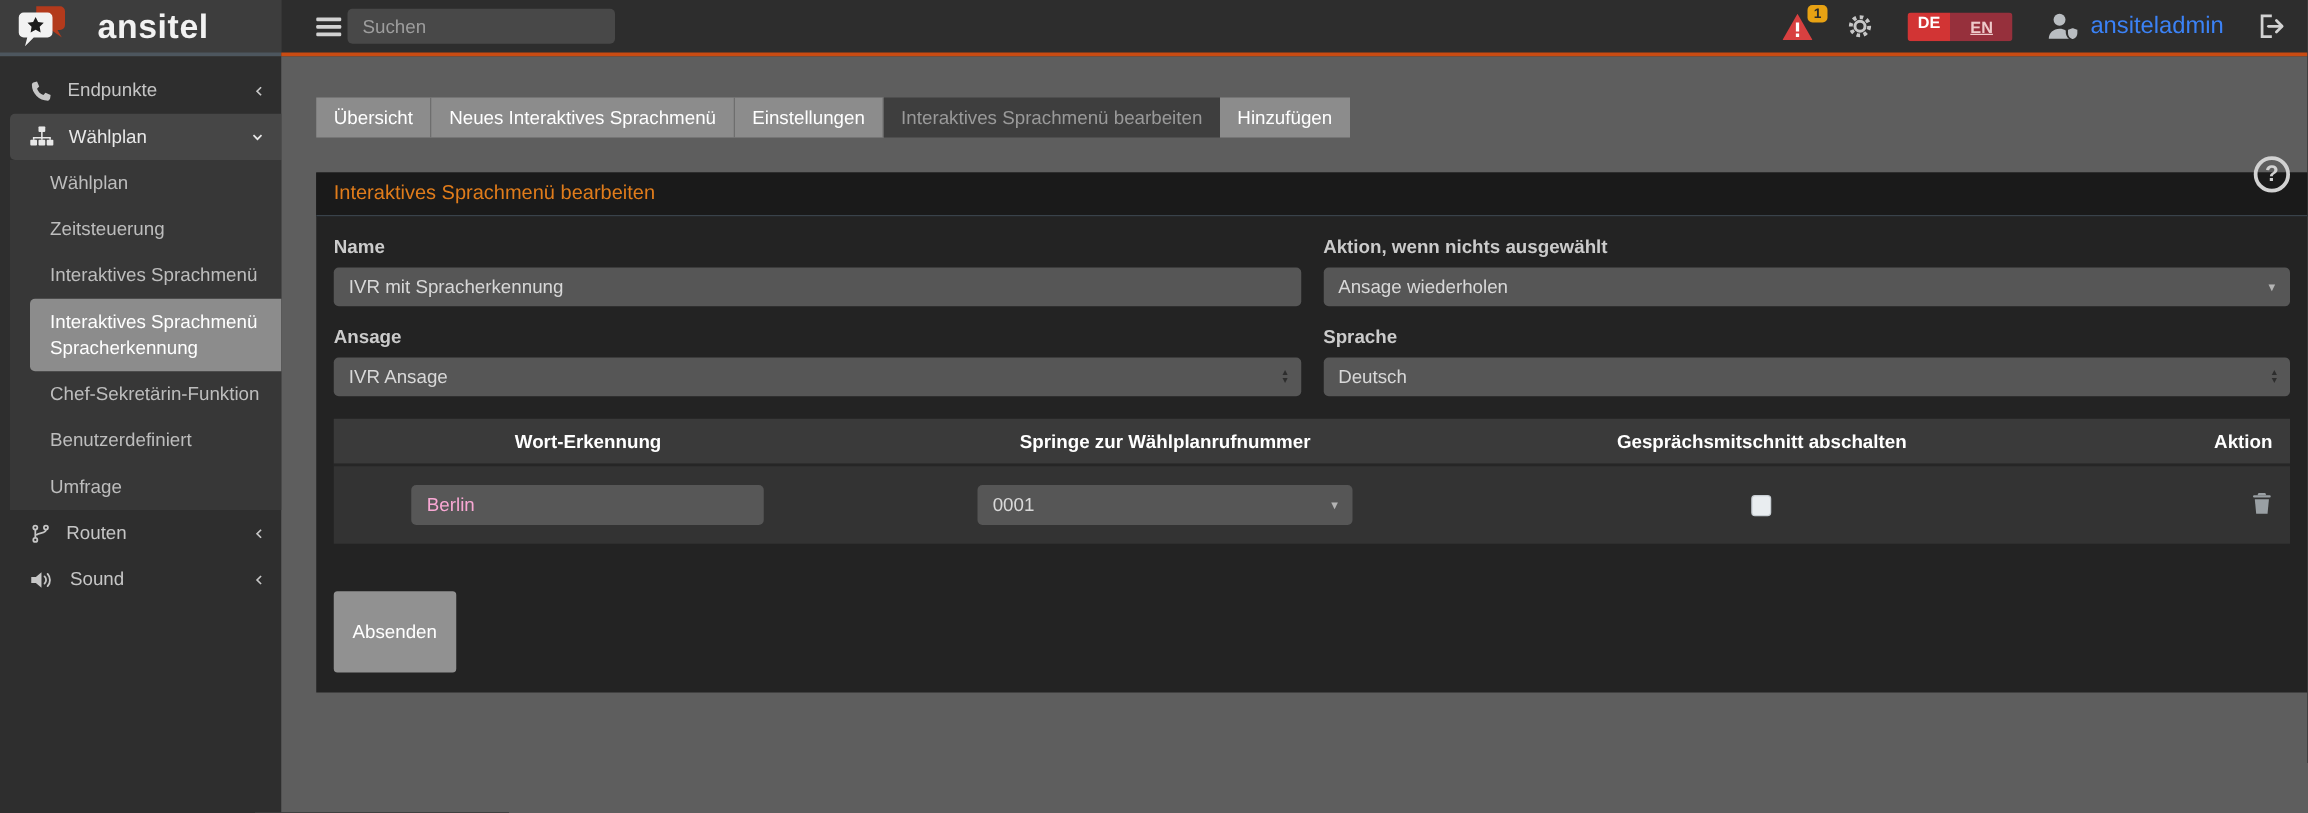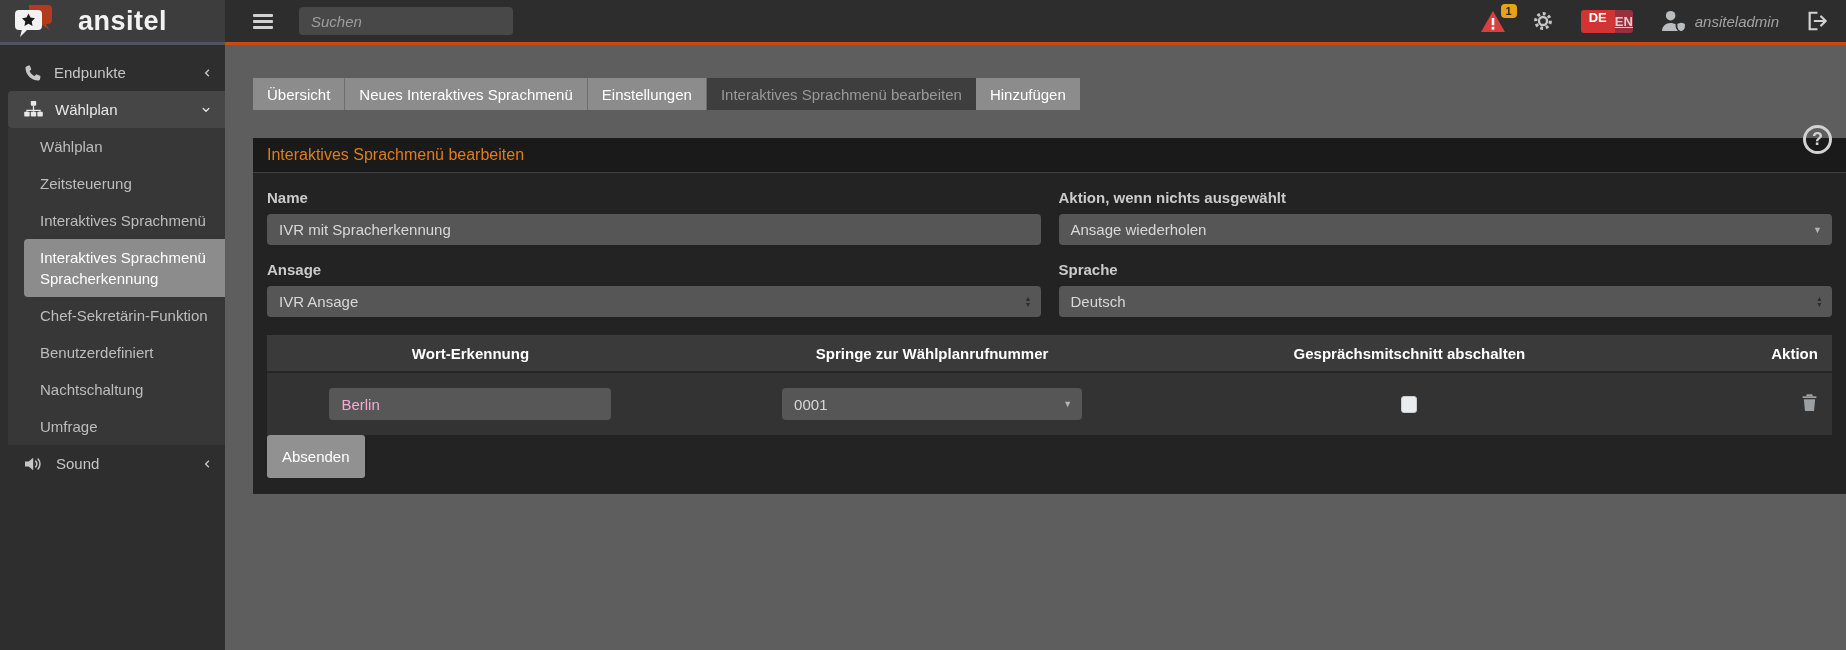--- a/index.html
+++ b/index.html
@@ -8,34 +8,34 @@
 
   
   .topbar { height:45px; display:flex; }
   .brand { width:225px; background:#3d3d3d; border-bottom:3px solid #4d565e;
            display:flex; align-items:center; gap:24px; padding-left:14px; cursor:pointer; }
   .brand-text { color:#f2f2f2; font-size:27px; font-weight:bold; letter-spacing:.5px; }
   .topbar-main { flex:1; background:#2d2d2d; border-bottom:3px solid #c94b12;
                  display:flex; align-items:center; }
   .hamburger { margin-left:28px; width:20px; cursor:pointer; }
   .hamburger div { height:3px; background:#d2d2d2; margin:3px 0; border-radius:1px; }
-  .search { margin-left:26px; width:214px; height:28px; background:#484848; border:none;
+  .search { margin-left:5px; width:214px; height:28px; background:#484848; border:none;
             border-radius:4px; color:#d8d8d8; font-size:15px; padding:0 12px;
-            font-family:inherit;font-style:italic; }
+            font-family:inherit; }
   .search::placeholder { color:#9d9d9d; }
   .top-right { margin-left:auto; display:flex; align-items:center; gap:27px; padding-right:18px; }
   .icon-btn { background:none; border:none; cursor:pointer; display:flex; align-items:center; }
   .alert-wrap { position:relative; }
   .alert-badge { position:absolute; top:-7px; right:-12px; background:#e8a213; color:#2b2b2b;
                  font-size:11px; font-weight:bold; border-radius:4px; padding:1px 5px; }
   .lang { display:flex; border-radius:3px; overflow:hidden; font-size:13px; font-weight:bold; }
   .lang-de { background:#d23434; color:#fff; padding:0 8px; cursor:pointer; }
-  .lang-en { background:#96303c; color:#eecaca; padding:4px 0; cursor:pointer;text-decoration:underline; }
+  .lang-en { background:#96303c; color:#eecaca; padding:4px 16px; cursor:pointer;text-decoration:underline; }
   .user { display:flex; align-items:center; gap:8px; cursor:pointer; }
-  .user-name { color:#a3a3a3; font-size:15px;font-style:italic; }
+  .user-name { color:#3b82f6; font-size:19px; }
 
   
   .content { display:flex; height:605px; }
 
   
   .sidebar { width:225px; background:#2e2e2e; padding-top:9px; flex-shrink:0; }
   .side-item { height:37px; display:flex; align-items:center; gap:12px;
                padding:0 12px 0 24px; color:#c6c6c6; font-size:15px; cursor:pointer; }
   .side-item svg { flex-shrink:0; }
   .side-item .chev { margin-left:auto; color:#c6c6c6; display:flex; }
@@ -86,22 +86,22 @@
   .tbl-row { background:#333333; border-top:2px solid #262626; padding:15px 0; }
   .cell-center { display:flex; justify-content:center; }
   .cell-right { display:flex; justify-content:flex-end; padding-right:14px; }
   .row-input { width:282px; height:32px; background:#575757; border:none; border-radius:4px;
                color:#f9a8d4; font-size:15px; padding:13px 12px; font-family:inherit; }
   .row-select { width:300px; height:32px; }
   input[type="checkbox"] { appearance:none; -webkit-appearance:none; width:16px; height:17px;
                background:#e9edf0; border:1px solid #c8ced3; border-radius:3px; cursor:pointer; }
   .trash-btn { background:none; border:none; cursor:pointer; }
 
-  .submit { background:#919191; color:#fff; border:none; border-radius:3px;
-            font-size:15px; font-family:inherit; padding:13px 15px; cursor:pointer; }
+  .submit { margin-top:38px; background:#919191; color:#fff; border:none; border-radius:3px;
+            font-size:15px; font-family:inherit; padding:24px 15px; cursor:pointer; }
 </style>
 </head>
 <body>
 
 <header class="topbar">
   <div class="brand">
     <span style="display:flex;">
       <svg width="40" height="34" viewBox="0 0 40 34">
         <path fill="#b33a1c" d="M15 1h19a4 4 0 0 1 4 4v11a4 4 0 0 1-4 4h-2l3.5 6-8.5-6h-12z"></path>
         <path fill="#f2f2f2" d="M4 6h19a4 4 0 0 1 4 4v12a4 4 0 0 1-4 4H12l-7 7 1.8-7H4a4 4 0 0 1-4-4V10a4 4 0 0 1 4-4z" transform="translate(1,0)"></path>
@@ -187,22 +187,35 @@
           </svg>
       </span>
     </div>
     <div class="submenu">
       <div class="sub-item">Wählplan</div>
       <div class="sub-item">Zeitsteuerung</div>
       <div class="sub-item">Interaktives Sprachmenü</div>
       <div class="sub-item selected">Interaktives Sprachmenü Spracherkennung</div>
       <div class="sub-item">Chef-Sekretärin-Funktion</div>
       <div class="sub-item">Benutzerdefiniert</div>
-      <div class="sub-item">Nachtschaltung</div>
       <div class="sub-item">Umfrage</div>
+    </div>
+    <div class="side-item">
+      <svg width="17" height="18" viewBox="0 0 24 24" fill="none" stroke="#c6c6c6" stroke-width="2">
+        <circle cx="6" cy="5" r="2.3"></circle>
+          <circle cx="18" cy="5" r="2.3"></circle>
+          <circle cx="6" cy="19" r="2.3"></circle>
+        <path d="M6 7.5v9M18 7.5c0 4.5-8 3-11 6"></path>
+      </svg>
+      <span>Routen</span>
+      <span class="chev">
+        <svg width="11" height="14" viewBox="0 0 24 24" fill="none" stroke="#c6c6c6" stroke-width="3">
+            <path d="M15 5l-7 7 7 7"></path>
+          </svg>
+      </span>
     </div>
     <div class="side-item">
       <svg width="20" height="18" viewBox="0 0 24 22">
         <path fill="#c6c6c6" d="M1 8v6h4.5L11 18.5V3.5L5.5 8z"></path>
         <path d="M14 7.5a4.8 4.8 0 0 1 0 7M17 5a9 9 0 0 1 0 12" fill="none" stroke="#c6c6c6" stroke-width="1.8" stroke-linecap="round"></path>
       </svg>
       <span>Sound</span>
       <span class="chev">
         <svg width="11" height="14" viewBox="0 0 24 24" fill="none" stroke="#c6c6c6" stroke-width="3">
             <path d="M15 5l-7 7 7 7"></path>

